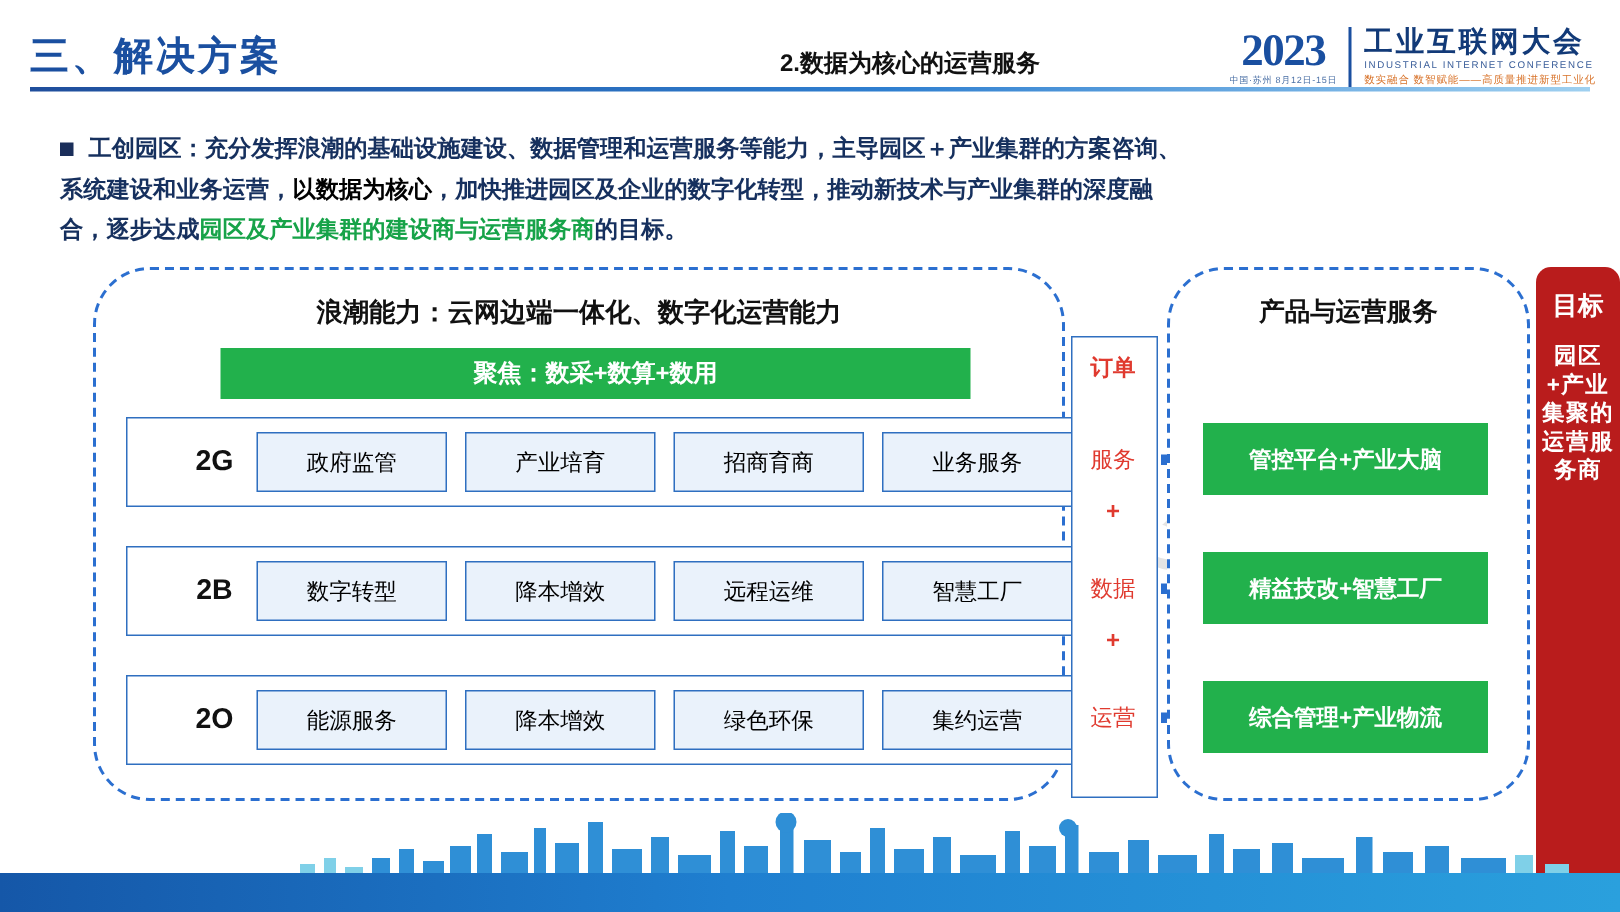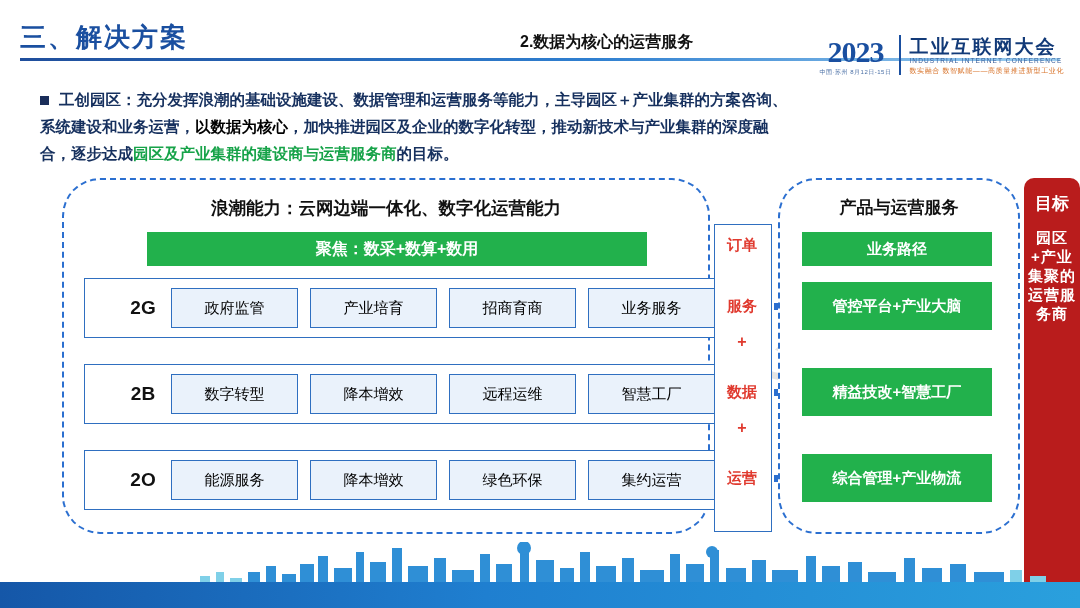--- a/index.html
+++ b/index.html
@@ -6,21 +6,21 @@
   body{
     width:1080px;height:608px;overflow:hidden;position:relative;
     background:#ffffff;
     font-family:"Liberation Sans","DejaVu Sans",sans-serif;
   }
   
   .header{position:absolute;left:0;top:0;width:1080px;height:78px;}
   .hdr-title{position:absolute;left:20px;top:20px;font-size:26px;font-weight:bold;color:#1a4fa0;letter-spacing:2px;}
   .hdr-rule{position:absolute;left:20px;top:58px;width:1040px;height:3px;background:linear-gradient(to right,#1f4e9c 0%,#2f7fd0 55%,#9fd0f0 100%);}
   .hdr-sub{position:absolute;left:520px;top:32px;font-size:16px;font-weight:bold;color:#111;}
-  .logo{position:absolute;right:16px;top:23px;height:52px;display:flex;align-items:flex-end;gap:8px;margin-left:14px;}
+  .logo{position:absolute;right:16px;top:12px;height:52px;display:flex;align-items:center;gap:8px;margin-left:14px;}
   .logo-2023{font-size:30px;font-weight:bold;color:#1a4fa0;font-family:"Liberation Serif",serif;letter-spacing:-1px;}
   .logo-small{font-size:6px;color:#4a6fa5;letter-spacing:0.5px;margin-top:2px;}
   .logo-left{display:flex;flex-direction:column;align-items:center;line-height:1;}
   .logo-bar{width:2px;height:40px;background:#1a4fa0;}
   .logo-right{display:flex;flex-direction:column;justify-content:center;line-height:1.15;}
   .logo-cn{font-size:19px;font-weight:bold;color:#123a78;letter-spacing:2px;}
   .logo-en{font-size:6.5px;color:#3a5e9a;letter-spacing:1.1px;}
   .logo-tag{font-size:7px;color:#d8732a;letter-spacing:0.6px;margin-top:2px;}
 
   
@@ -43,21 +43,21 @@
   .path-bar{left:740px;top:54px;width:190px;height:34px;font-size:15px;}
 
   .row{position:absolute;left:22px;width:600px;height:58px;border:1px solid #2f6fc0;background:#fff;display:flex;align-items:center;padding-left:36px;}
   .row1{top:100px;} .row2{top:186px;} .row3{top:272px;}
   .row-label{width:44px;text-align:center;font-size:19px;font-weight:bold;color:#111;}
   .cell{flex:1;margin:0 6px;height:38px;border:1.5px solid #2f6fc0;background:#eaf2fb;display:flex;align-items:center;justify-content:center;font-size:15px;font-weight:normal;color:#000000;}
 
   
   .order-col{position:absolute;left:652px;top:46px;width:56px;height:306px;border:1px solid #2f6fc0;background:#fff;}
   .order-head{position:absolute;left:652px;top:46px;width:56px;height:42px;display:flex;align-items:center;justify-content:center;font-size:15px;font-weight:bold;color:#e03a2f;}
-  .ord{position:absolute;left:652px;width:56px;height:40px;display:flex;align-items:center;justify-content:center;font-size:15px;font-weight:bold;color:#e03a2f;}
+  .ord{position:absolute;left:652px;width:56px;height:40px;display:flex;align-items:center;justify-content:center;font-size:15px;font-weight:normal;color:#e03a2f;}
   .ord1{top:108px;} .ord2{top:194px;} .ord3{top:280px;}
   .plus{position:absolute;left:652px;width:56px;height:24px;display:flex;align-items:center;justify-content:center;font-size:16px;font-weight:bold;color:#e03a2f;}
   .plus1{top:152px;} .plus2{top:238px;}
 
   .arrow{position:absolute;width:34px;height:16px;}
   .arrow .shaft{position:absolute;left:0;top:5px;width:22px;height:7px;background:#2b6fd0;}
   .arrow .head{position:absolute;left:20px;top:0;width:0;height:0;border-top:8px solid transparent;border-bottom:8px solid transparent;border-left:14px solid #2b6fd0;}
   .a1{left:712px;top:120px;} .a2{left:712px;top:206px;} .a3{left:712px;top:292px;}
 
   .rbox{position:absolute;left:740px;width:190px;height:48px;background:#22b14c;color:#fff;font-size:15px;font-weight:bold;display:flex;align-items:center;justify-content:center;}
@@ -156,21 +156,20 @@
       <div class="head"></div>
     </div>
   <div class="arrow a3">
       <div class="shaft"></div>
       <div class="head"></div>
     </div>
 
   <div class="panel-right">
     <div class="panel-title">产品与运营服务</div>
   </div>
-  <div class="green-bar path-bar">业务路径</div>
   <div class="rbox rb1">管控平台+产业大脑</div>
   <div class="rbox rb2">精益技改+智慧工厂</div>
   <div class="rbox rb3">综合管理+产业物流</div>
 
   <div class="goal">
     <div class="goal-title">目标</div>
     <div class="goal-text">园区+产业集聚的运营服务商</div>
   </div>
 </div>
 

